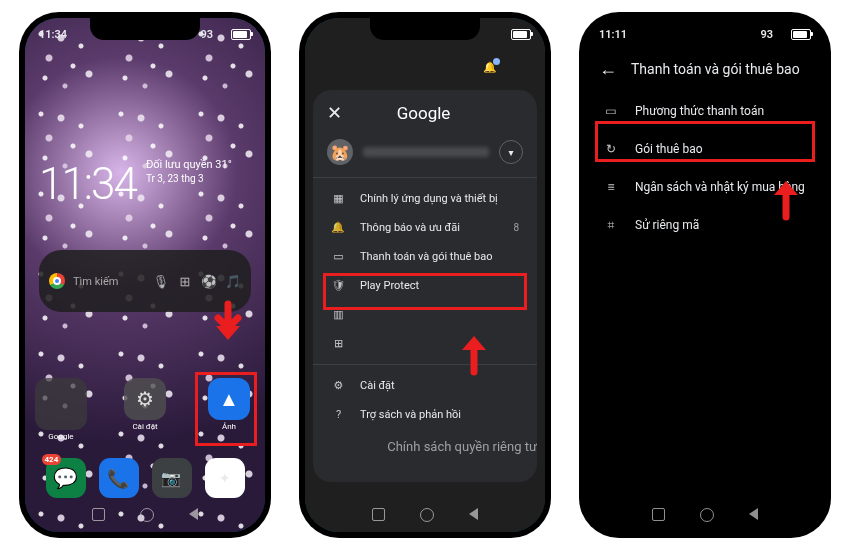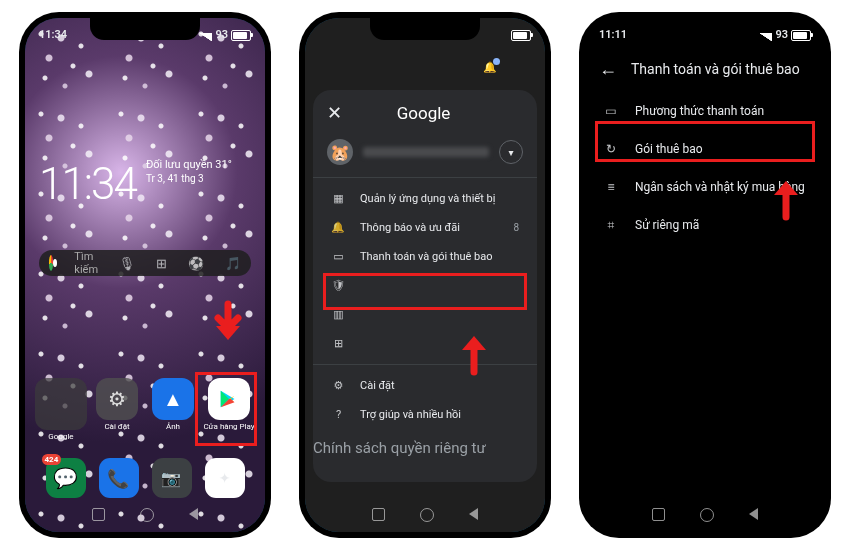--- a/index.html
+++ b/index.html
@@ -2,38 +2,38 @@
 <html><head>
 <meta charset="utf-8">
 <style>
 body{margin:0;background:#fff;width:850px;height:550px;display:flex;align-items:center;justify-content:center;font-family:Roboto,-apple-system,sans-serif;color:#e8eaed}
 .stage{display:flex;gap:28px}
 .phone{width:252px;height:526px;background:#000;border-radius:40px;position:relative;padding:6px;box-sizing:border-box}
 .screen{width:100%;height:100%;background:#0c4a6e;border-radius:34px;overflow:hidden;position:relative}
 .notch{width:110px;height:22px;background:#000;border-radius:0 0 14px 14px;position:absolute;top:0;left:50%;transform:translateX(-50%);z-index:100}
 .statusbar{height:24px;display:flex;align-items:center;padding:4px 14px 0;font-size:11px;font-weight:600}
 .statusbar .sp{flex:1}
-.statusbar .ic{display:inline-flex;gap:3px;align-items:flex-end}
+.statusbar .ic{display:inline-flex;gap:18px;align-items:center}
 .sig{width:12px;height:8px;background:linear-gradient(to top right,transparent 45%,#fff 48%)}
 .batt{width:18px;height:9px;border:1px solid #fff;border-radius:2px;position:relative}
 .batt::after{content:"";position:absolute;right:-3px;top:2px;width:2px;height:4px;background:#fff;border-radius:0 1px 1px 0}
 .batt::before{content:"";position:absolute;left:1px;top:1px;bottom:1px;width:14px;background:#fff;border-radius:1px}
 .navbar{position:absolute;bottom:4px;left:0;right:0;display:flex;justify-content:space-around;padding:6px 50px}
 .navbtn{width:16px;height:12px;opacity:.7}
 .navbtn.sq{border:1.5px solid #ccc;border-radius:2px;width:11px;height:11px}
 .navbtn.ci{border:1.5px solid #ccc;border-radius:50%;width:12px;height:12px}
 .navbtn.tr{width:0;height:0;border-top:6px solid transparent;border-bottom:6px solid transparent;border-right:9px solid #ccc}
 
 .wallpaper{position:absolute;inset:0;background:radial-gradient(circle at 40% 30%,#d8b5e8 0%,#5a3a6a 30%,#2a1a3a 70%);background-blend-mode:overlay}
 .flowers{position:absolute;inset:0;background:radial-gradient(circle at 20% 20%,#fff 0 2px,transparent 3px),radial-gradient(circle at 45% 25%,#f0e8f5 0 3px,transparent 4px),radial-gradient(circle at 70% 35%,#fff 0 2px,transparent 3px),radial-gradient(circle at 30% 50%,#e8d8ea 0 3px,transparent 4px),radial-gradient(circle at 60% 60%,#fff 0 2px,transparent 3px),radial-gradient(circle at 80% 70%,#f5f0f8 0 3px,transparent 4px),radial-gradient(circle at 25% 75%,#fff 0 2px,transparent 3px),radial-gradient(circle at 50% 85%,#e0d0e5 0 2px,transparent 3px);background-size:80px 80px;opacity:.85}
 .clock{position:absolute;top:140px;left:14px;display:flex;align-items:flex-start;color:#fff;z-index:5}
 .clktime{font-size:44px;font-weight:300;letter-spacing:-2px}
 .clkmeta{margin-left:10px;font-size:10px;line-height:1.3}
 .deg{font-size:11px}
-.searchpill{position:absolute;top:232px;left:14px;right:14px;height:26px;background:rgba(30,30,30,.85);border-radius:22px;display:flex;align-items:center;padding:0 10px;gap:21px;z-index:5}
+.searchpill{position:absolute;top:232px;left:14px;right:14px;height:26px;background:rgba(30,30,30,.85);border-radius:22px;display:flex;align-items:center;padding:18px 10px;gap:8px;z-index:5}
 .chrome-ic{width:16px;height:16px;border-radius:50%;background:conic-gradient(#ea4335 0 120deg,#34a853 120deg 240deg,#fbbc05 240deg 360deg);position:relative}
 .chrome-ic::after{content:"";position:absolute;inset:4px;background:#4285f4;border-radius:50%;border:2px solid #fff}
 .searchpill .txt{font-size:11px;color:#aaa;flex:1}
 .sicon{width:16px;height:16px;opacity:.7;display:flex;align-items:center;justify-content:center;font-size:13px}
 .appgrid{position:absolute;bottom:90px;left:10px;right:10px;display:flex;justify-content:space-between;z-index:5}
 .app{width:52px;display:flex;flex-direction:column;align-items:center;gap:3px}
 .appic{width:42px;height:42px;border-radius:12px;display:flex;align-items:center;justify-content:center;font-size:20px}
 .applbl{font-size:8px;color:#fff;text-align:center;line-height:1.1}
 .folder{background:rgba(60,60,60,.7);display:grid;grid-template-columns:1fr 1fr;gap:3px;padding:5px}
 .folder div{background:#4285f4;border-radius:3px}
@@ -61,21 +61,21 @@
 .profile{display:flex;align-items:center;padding:6px 14px;gap:10px}
 .pav{width:26px;height:26px;border-radius:50%;background:#5f6368;display:flex;align-items:center;justify-content:center}
 .pname{flex:1;height:10px;background:#4a4b4e;border-radius:3px;filter:blur(2px)}
 .chev{width:22px;height:22px;border:1px solid #5f6368;border-radius:50%;display:flex;align-items:center;justify-content:center;font-size:10px}
 .acctbtn{margin:8px auto;padding:6px 14px;border:1px solid #5f6368;border-radius:6px;font-size:10px;width:fit-content}
 .divd{height:1px;background:#3c4043;margin:6px 0}
 .mrow{display:flex;align-items:center;padding:8px 18px;gap:14px;font-size:11px;color:#e8eaed}
 .mrow .mic2{width:15px;display:flex;justify-content:center;opacity:.8}
 .mrow .mlbl{flex:1}
 .mrow .mcnt{font-size:10px;color:#9aa0a6}
-.footer2{text-align:left;font-size:15px;color:#9aa0a6;padding:10px 0 4px}
+.footer2{text-align:right;font-size:13px;color:#9aa0a6;padding:10px 0 4px}
 
 .p3hd{display:flex;align-items:center;padding:12px 14px;gap:14px}
 .back{font-size:18px}
 .p3title{font-size:14px}
 .p3row{display:flex;align-items:center;padding:12px 18px;gap:16px;font-size:12px}
 .p3row .ic3{width:16px;display:flex;justify-content:center;opacity:.85}
 </style>
 </head>
 <body>
 
@@ -92,21 +92,21 @@
   <span class="ic">
             <span class="sig"></span>
             <span>93</span>
             <span class="batt"></span>
           </span>
 </div>
 <div class="clock">
   <div class="clktime">11:34</div>
   <div class="clkmeta">
     <div class="deg"><span>Đối lưu quyền</span> <span>31°</span></div>
-    <div>Tr 3, 41 thg 3</div>
+    <div>Tr 3, 23 thg 3</div>
   </div>
 </div>
 <div class="searchpill">
   <span class="chrome-ic"></span>
   <span class="txt">Tìm kiếm</span>
   <span class="sicon">🎙</span>
   <span class="sicon">⊞</span>
   <span class="sicon">⚽</span>
   <span class="sicon">🎵</span>
 </div>
@@ -120,31 +120,20 @@
             </div>
             <div class="applbl">Google</div>
           </div>
   <div class="app">
             <div class="appic cog">⚙</div>
             <div class="applbl">Cài đặt</div>
           </div>
   <div class="app">
             <div class="appic photo">▲</div>
             <div class="applbl">Ảnh</div>
-          </div>
-  <div class="app">
-            <div class="appic play">
-              <svg viewBox="0 0 24 24">
-                <path d="M3 3l15 9L3 21z" fill="#00d4ff"></path>
-                <path d="M3 3l9 9-9 9z" fill="#00e676"></path>
-                <path d="M12 12l6-3.5L14 12l4 3.5z" fill="#ffc107"></path>
-                <path d="M14 12l4 3.5L3 21l9-9z" fill="#f44336"></path>
-              </svg>
-            </div>
-            <div class="applbl">Cửa hàng Play</div>
           </div>
 </div>
 <div class="dock">
   <div class="dkic" style="background:#0d8043">
             <span style="color:#fff;font-size:20px">💬</span>
             <span class="badge">424</span>
           </div>
   <div class="dkic" style="background:#1a73e8">
             <span style="color:#fff;font-size:18px">📞</span>
           </div>
@@ -194,48 +183,49 @@
     <span class="ggl">Google</span>
   </div>
   <div class="profile">
     <span class="pav">🐹</span>
     <span class="pname"></span>
     <span class="chev">▾</span>
   </div>
   <div class="divd"></div>
   <div class="mrow">
             <span class="mic2">▦</span>
-            <span class="mlbl">Quản lý ứng dụng và thiết bị</span>
+            <span class="mlbl">Chính lý ứng dụng và thiết bị</span>
           </div>
   <div class="mrow">
             <span class="mic2">🔔</span>
             <span class="mlbl">Thông báo và ưu đãi</span>
             <span class="mcnt">8</span>
           </div>
   <div class="mrow">
             <span class="mic2">▭</span>
             <span class="mlbl">Thanh toán và gói thuê bao</span>
           </div>
   <div class="mrow">
             <span class="mic2">🛡</span>
+            <span class="mlbl">Play Protect</span>
           </div>
   <div class="mrow">
             <span class="mic2">▥</span>
           </div>
   <div class="mrow">
             <span class="mic2">⊞</span>
           </div>
   <div class="divd"></div>
   <div class="mrow">
             <span class="mic2">⚙</span>
             <span class="mlbl">Cài đặt</span>
           </div>
   <div class="mrow">
             <span class="mic2">?</span>
-            <span class="mlbl">Trợ giúp và nhiều hồi</span>
+            <span class="mlbl">Trợ sách và phản hồi</span>
           </div>
   <div class="footer2">Chính sách quyền riêng tư</div>
 </div>
 <div class="redbox" style="top:255px;left:18px;right:18px;height:31px"></div>
 <div class="redarrow" style="top:310px;right:54px;transform:rotate(180deg)"><svg viewBox="0 0 34 44">
             <path d="M17 4v24" stroke="#ea1e1e" stroke-width="7" fill="none" stroke-linecap="round"></path>
             <path d="M17 40l-12-14h24z" fill="#ea1e1e"></path>
           </svg></div>
 <div class="navbar">
           <div class="navbtn sq"></div>

